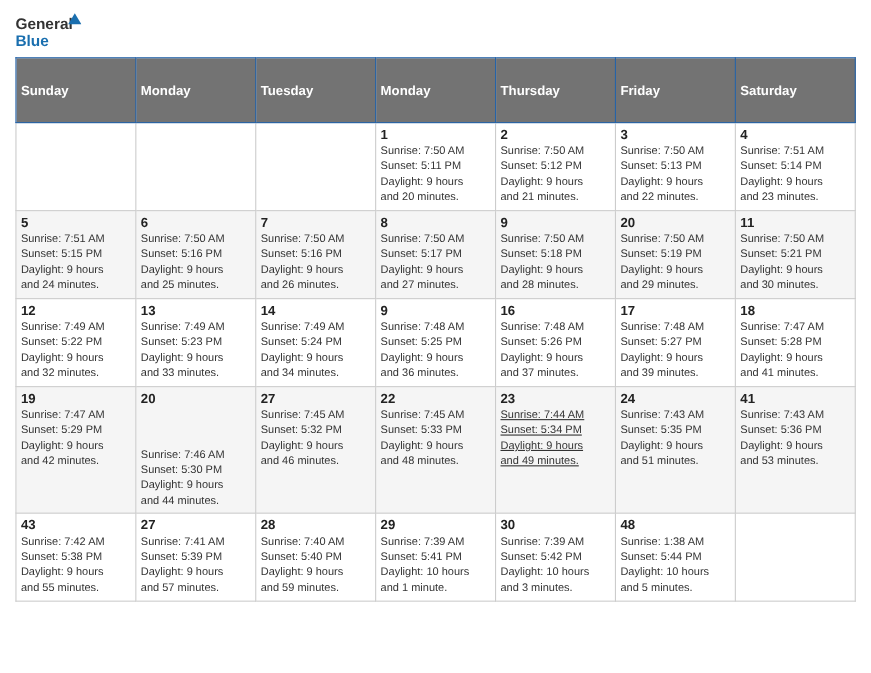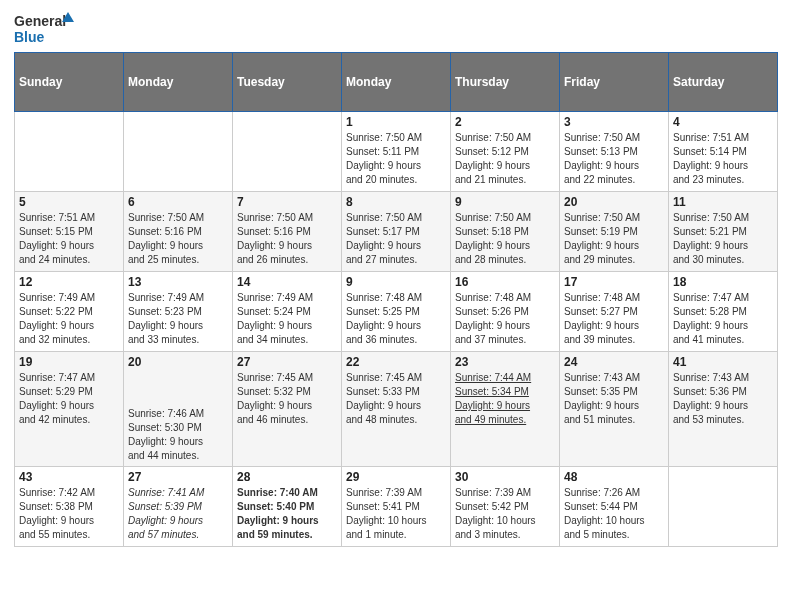--- a/index.html
+++ b/index.html
@@ -300,49 +300,49 @@
         <tr>
           <td>
             <div class="day-number">43</div>
             <div class="day-info" style="white-space: pre-line;">Sunrise: 7:42 AM
 Sunset: 5:38 PM
 Daylight: 9 hours
 and 55 minutes.</div>
           </td>
           <td>
             <div class="day-number">27</div>
-            <div class="day-info" style="white-space: pre-line; font-style: italic;">Sunrise: 7:41 AM
+            <div class="day-info" style="white-space: pre-line;">Sunrise: 7:41 AM
 Sunset: 5:39 PM
 Daylight: 9 hours
 and 57 minutes.</div>
           </td>
           <td>
             <div class="day-number">28</div>
-            <div class="day-info" style="white-space: pre-line; font-weight: bold;">Sunrise: 7:40 AM
+            <div class="day-info" style="white-space: pre-line;">Sunrise: 7:40 AM
 Sunset: 5:40 PM
 Daylight: 9 hours
 and 59 minutes.</div>
           </td>
           <td>
             <div class="day-number">29</div>
             <div class="day-info" style="white-space: pre-line;">Sunrise: 7:39 AM
 Sunset: 5:41 PM
 Daylight: 10 hours
 and 1 minute.</div>
           </td>
           <td>
             <div class="day-number">30</div>
             <div class="day-info" style="white-space: pre-line;">Sunrise: 7:39 AM
 Sunset: 5:42 PM
 Daylight: 10 hours
 and 3 minutes.</div>
           </td>
           <td>
             <div class="day-number">48</div>
-            <div class="day-info" style="white-space: pre-line;">Sunrise: 7:26 AM
+            <div class="day-info" style="white-space: pre-line;">Sunrise: 1:38 AM
 Sunset: 5:44 PM
 Daylight: 10 hours
 and 5 minutes.</div>
           </td>
           <td class="empty-cell"></td>
         </tr>
       </tbody>
   </table>
 </div>
 

